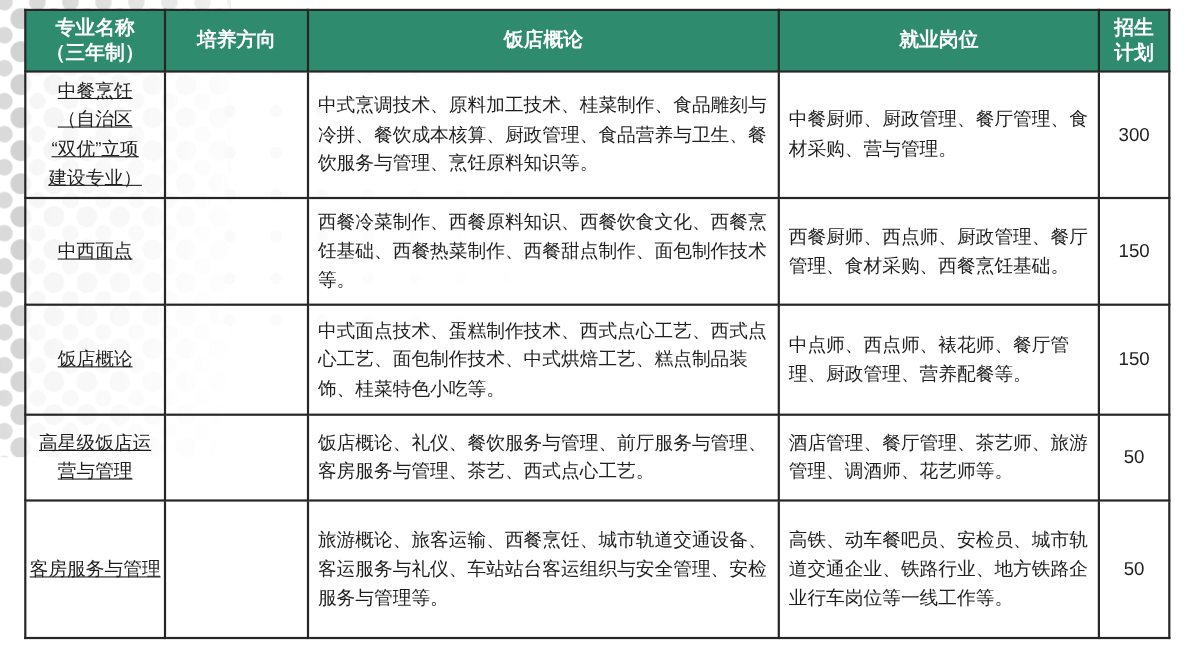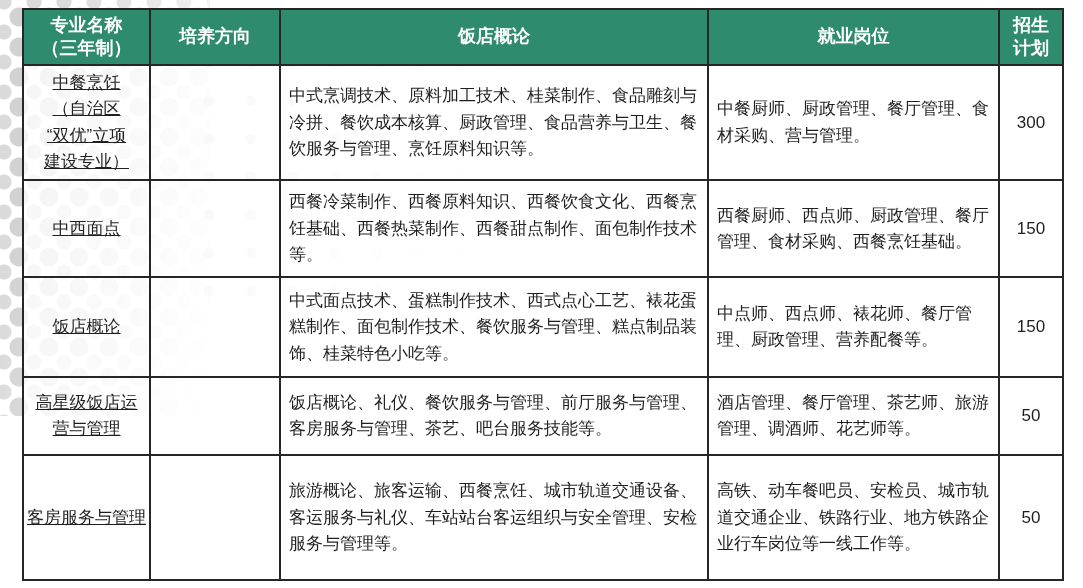--- a/index.html
+++ b/index.html
@@ -135,29 +135,29 @@
       <tr class="row-2">
         <td class="cell-major">中西面点</td>
         <td class="cell-direction"></td>
         <td class="cell-courses">西餐冷菜制作、西餐原料知识、西餐饮食文化、西餐烹饪基础、西餐热菜制作、西餐甜点制作、面包制作技术等。</td>
         <td class="cell-jobs">西餐厨师、西点师、厨政管理、餐厅管理、食材采购、西餐烹饪基础。</td>
         <td class="cell-quota">150</td>
       </tr>
       <tr class="row-3">
         <td class="cell-major">饭店概论</td>
         <td class="cell-direction"></td>
-        <td class="cell-courses">中式面点技术、蛋糕制作技术、西式点心工艺、裱花蛋糕制作、面包制作技术、餐饮服务与管理、糕点制品装饰、桂菜特色小吃等。</td>
+        <td class="cell-courses">中式面点技术、蛋糕制作技术、西式点心工艺、西式点心工艺、面包制作技术、中式烘焙工艺、糕点制品装饰、桂菜特色小吃等。</td>
         <td class="cell-jobs">中点师、西点师、裱花师、餐厅管理、厨政管理、营养配餐等。</td>
         <td class="cell-quota">150</td>
       </tr>
       <tr class="row-4">
         <td class="cell-major">高星级饭店运
 营与管理</td>
         <td class="cell-direction"></td>
-        <td class="cell-courses">饭店概论、礼仪、餐饮服务与管理、前厅服务与管理、客房服务与管理、茶艺、吧台服务技能等。</td>
+        <td class="cell-courses">饭店概论、礼仪、餐饮服务与管理、前厅服务与管理、客房服务与管理、茶艺、西式点心工艺。</td>
         <td class="cell-jobs">酒店管理、餐厅管理、茶艺师、旅游管理、调酒师、花艺师等。</td>
         <td class="cell-quota">50</td>
       </tr>
       <tr class="row-5">
         <td class="cell-major">客房服务与管理</td>
         <td class="cell-direction"></td>
         <td class="cell-courses">旅游概论、旅客运输、西餐烹饪、城市轨道交通设备、客运服务与礼仪、车站站台客运组织与安全管理、安检服务与管理等。</td>
         <td class="cell-jobs">高铁、动车餐吧员、安检员、城市轨道交通企业、铁路行业、地方铁路企业行车岗位等一线工作等。</td>
         <td class="cell-quota">50</td>
       </tr>

